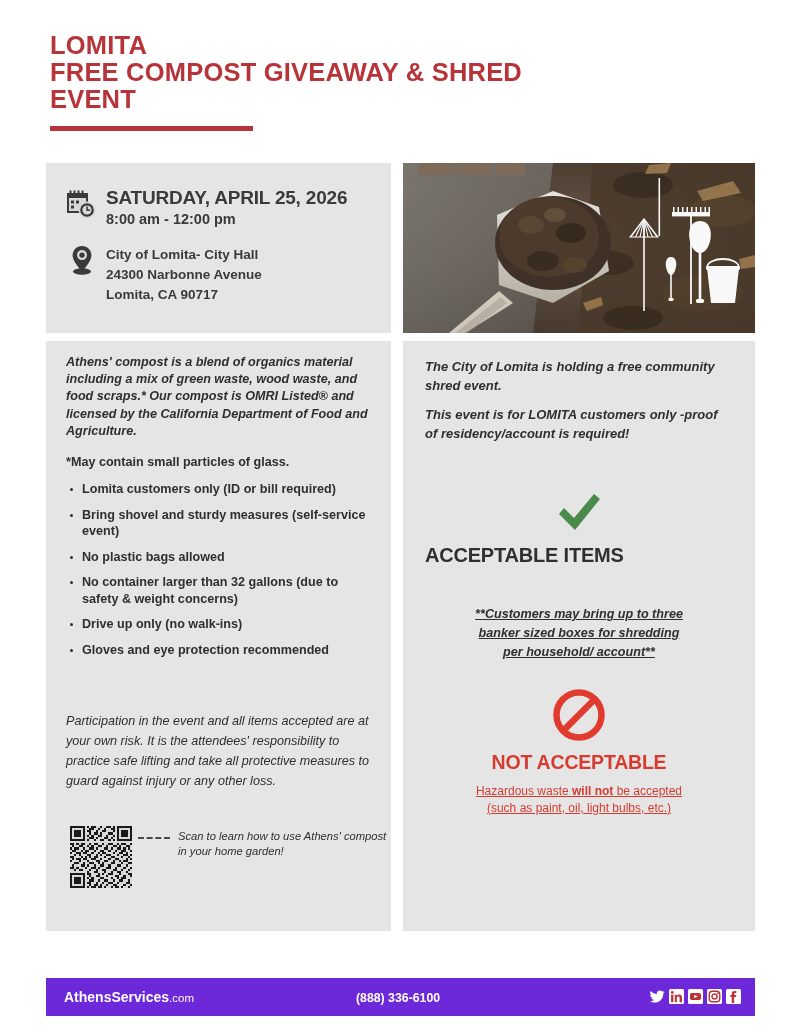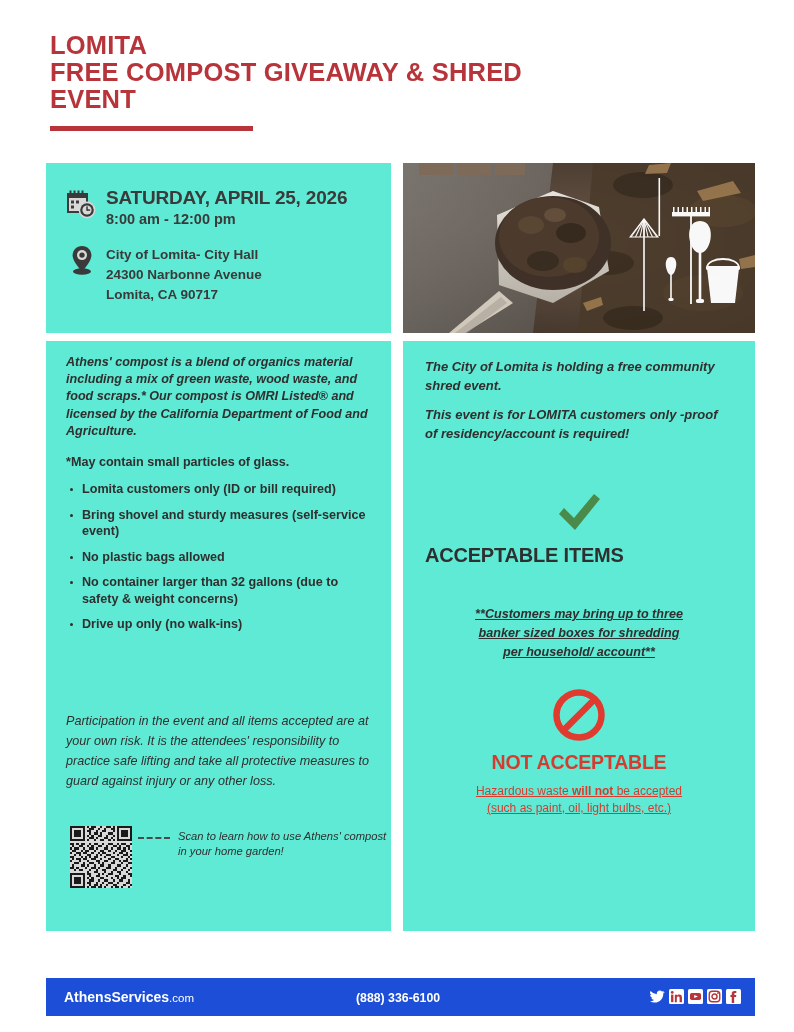--- a/index.html
+++ b/index.html
@@ -28,21 +28,21 @@
     white-space: nowrap;
   }
   .title-rule {
     position: absolute;
     left: 50px; top: 126px;
     width: 203px; height: 5px;
     background: #b7353a;
   }
 
   
-  .panel { position: absolute; background: #5eead4; }
+  .panel { position: absolute; background: #e5e5e5; }
 
   #panel-info     { left: 46px;  top: 163px; width: 345px;  height: 170px; }
   #panel-photo    { left: 403px; top: 163px; width: 352px;  height: 170px; }
   #panel-left     { left: 46px;  top: 341px; width: 345px;  height: 590px; }
   #panel-right    { left: 403px; top: 341px; width: 352px;  height: 590px; }
   .icon-cal  { position: absolute; left: 20px; top: 27px;  width: 30px; height: 30px; }
   .icon-pin  { position: absolute; left: 24px; top: 82px;  width: 24px; height: 30px; }
 
   .date-title {
     position: absolute; left: 60px; top: 24px;
@@ -154,21 +154,21 @@
     color: #d63b30;
     text-decoration: underline;
   }
   .reject-note u { font-weight: bold; text-decoration: underline; }
 
   
   .footer {
     position: absolute;
     left: 46px; top: 978px;
     width: 709px; height: 38px;
-    background: #1d4ed8;
+    background: #6d28d9;
   }
   .footer-brand {
     position: absolute; left: 18px; top: 11px;
     font-size: 14px; color: #ffffff; white-space: nowrap;
   }
   .footer-brand b { font-weight: bold; }
   .footer-brand i { font-style: normal; font-size: 11.5px; }
 
   .footer-phone {
     position: absolute; left: 310px; top: 13px;
@@ -346,20 +346,21 @@
 
   <div class="panel" id="panel-left">
     <p class="lp body-italic" style="top:13px;">Athens' compost is a blend of organics material including a mix of green waste, wood waste, and food scraps.* Our compost is OMRI Listed® and licensed by the California Department of Food and Agriculture.</p>
     <p class="lp body-bold" style="top:113px;">*May contain small particles of glass.</p>
     <ul class="lp bullets" style="top:140px;">
       <li>Lomita customers only (ID or bill required)</li>
       <li>Bring shovel and sturdy measures (self-service event)</li>
       <li>No plastic bags allowed</li>
       <li>No container larger than 32 gallons (due to safety &amp; weight concerns)</li>
       <li>Drive up only (no walk-ins)</li>
+      <li>Gloves and eye protection recommended</li>
     </ul>
     <p class="lp disclaimer" style="top:370px;">Participation in the event and all items accepted are at your own risk. It is the attendees' responsibility to practice safe lifting and take all protective measures to guard against injury or any other loss.</p>
   </div>
 
   <div class="qr-wrap">
     <svg class="qr" viewBox="0 0 29 29" shape-rendering="crispEdges">
       <rect width="29" height="29" fill="#d8d8d8"></rect>
       <g fill="#1a1a1a">
         <path d="M0 0h7v7h-7z"></path>
           <path d="M22 0h7v7h-7z"></path>

